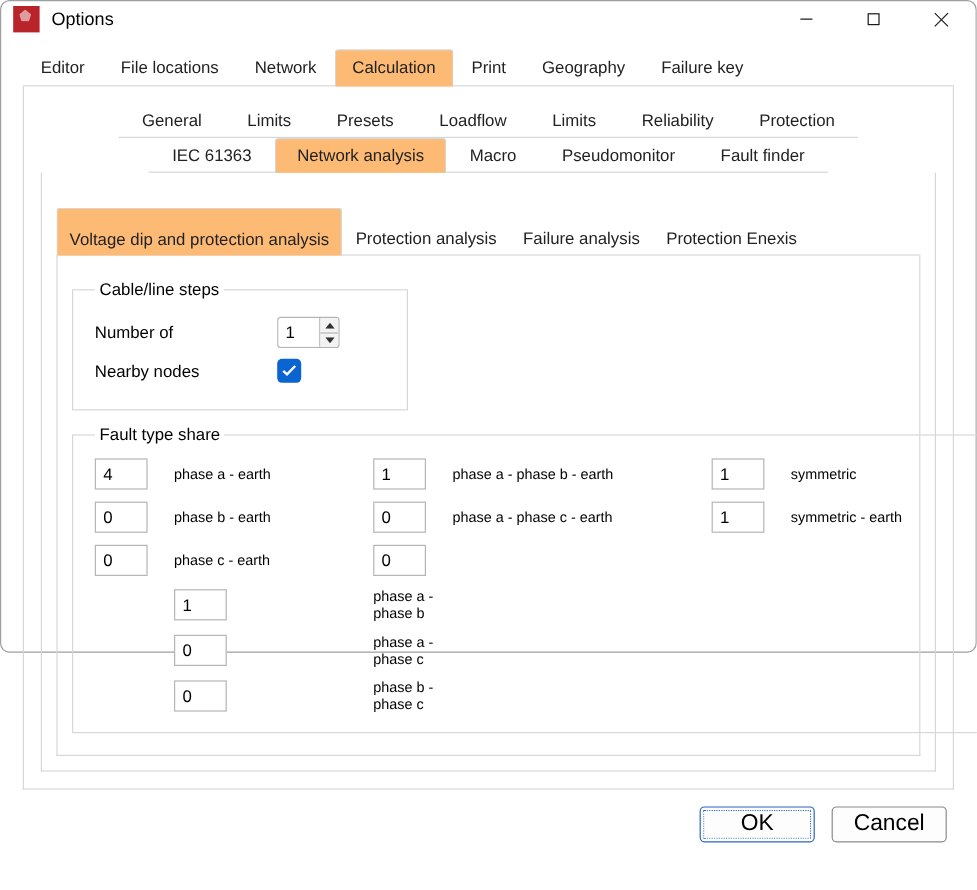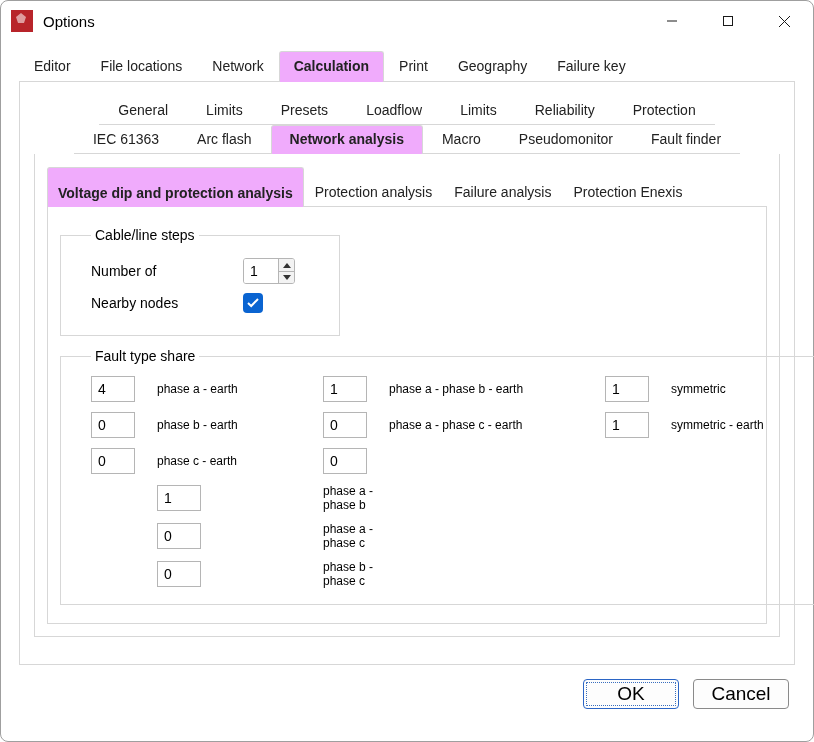--- a/index.html
+++ b/index.html
@@ -10,21 +10,21 @@
     background: #fff;
     color: #000;
     width: 814px;
     height: 742px;
     overflow: hidden;
   }
 
   
   .window {
     width: 814px;
-    height: 742px;
+    height: 544px;
     border: 1px solid #9f9f9f;
     border-radius: 8px;
     background: #fff;
     display: flex;
     flex-direction: column;
     position: relative;
   }
 
   
   .titlebar {
@@ -90,47 +90,46 @@
     border-bottom: none;
     background: transparent;
     font-size: 14px;
     color: #222;
     position: relative;
     cursor: default;
     white-space: nowrap;
   }
   .tab.active {
     border-color: #d7d7d7;
-    background: #f0abfc;
+    background: #fdba74;
     border-top-left-radius: 3px;
     border-top-right-radius: 3px;
     margin-bottom: -1px;
     padding-bottom: 8px;
-    font-weight: bold;
   }
 
   .tabbody {
     border: 1px solid #d7d7d7;
     border-top: none;
     flex: 1 1 auto;
     padding: 14px 14px;
   }
 
   
   .tabstrip.lvl2 .tab { padding: 5px 18px 6px 18px; }
   .tabstrip.lvl2 { row-gap: 0; }
 
   
-  .tabstrip.lvl3 .tab { padding: 17px 10px 6px 10px; }
+  .tabstrip.lvl3 .tab { padding: 17px 10px 6px 10px; margin-top: 16px; }
 
   
   fieldset.group {
     border: 1px solid #d7d7d7;
     margin: 12px 0 0 0;
-    padding: 12px 14px 16px 30px;
+    padding: 12px 14px 16px 18px;
   }
   fieldset.group > legend {
     padding: 0 4px;
     font-size: 14px;
   }
 
   
   .form-row {
     display: flex;
     align-items: center;
@@ -285,21 +284,20 @@
           <div class="tab">General</div>
           <div class="tab">Limits</div>
           <div class="tab">Presets</div>
           <div class="tab">Loadflow</div>
           <div class="tab">Limits</div>
           <div class="tab">Reliability</div>
           <div class="tab">Protection</div>
         </div>
         <div id="lvl2row2">
           <div class="tab">IEC 61363</div>
-          <div class="tab">Arc flash</div>
           <div class="tab active">Network analysis</div>
           <div class="tab">Macro</div>
           <div class="tab">Pseudomonitor</div>
           <div class="tab">Fault finder</div>
         </div>
       </div>
 
       <div class="tabbody lvl2body">
 
         <div class="tabstrip lvl3">

